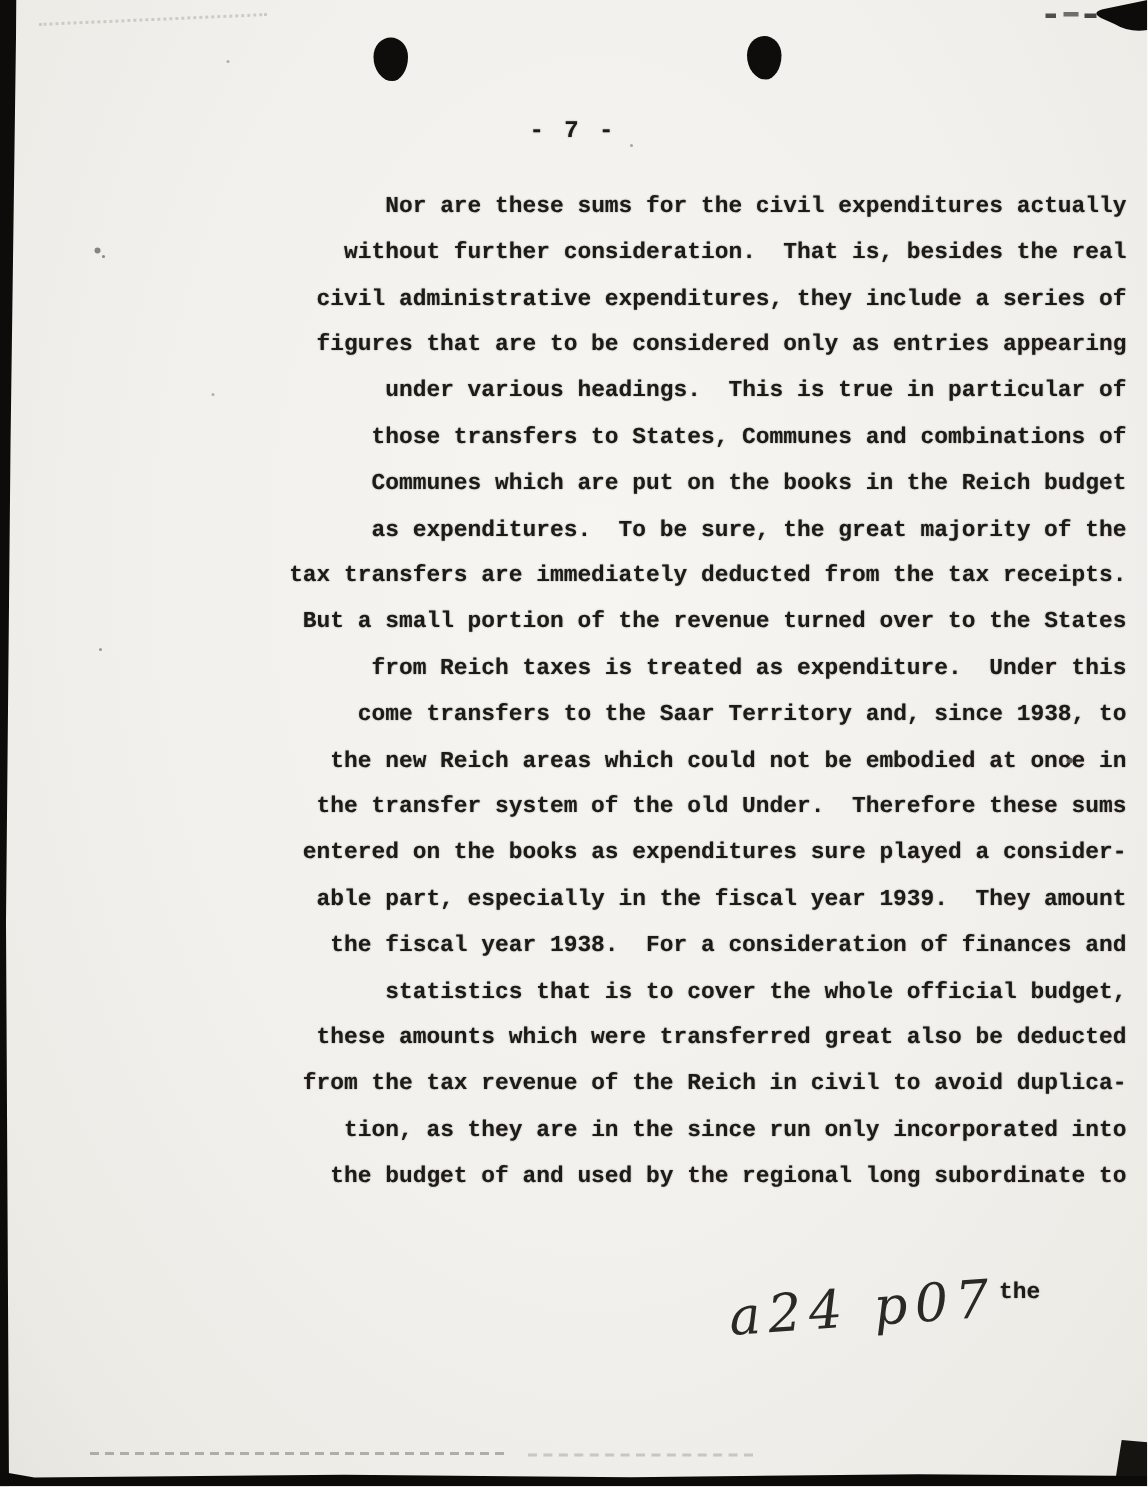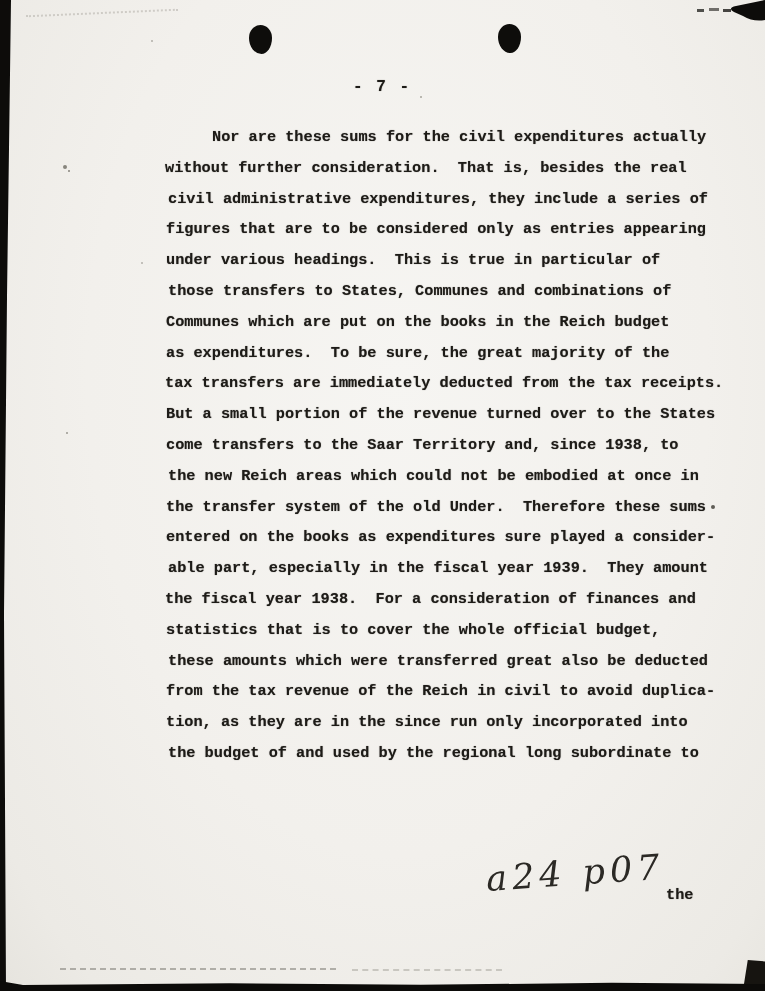--- a/index.html
+++ b/index.html
@@ -52,35 +52,35 @@
       141px 262px 0 0 #b3b1aa;
   }
   .hole-punch{
     position:absolute;width:23px;height:29px;background:#0e0d0b;
     border-radius:50% 50% 46% 54% / 44% 44% 56% 56%;
   }
   .hole-punch.left{left:249px;top:25px;}
   .hole-punch.right{left:498px;top:24px;}
 
   
-  .ink{color:#1d1b17;font-weight:bold;text-shadow:0 0 1px rgba(25,22,18,.55);}
+  .ink{color:#1d1b17;font-weight:bold;text-shadow:0 0 1px rgba(25,22,18,.55);text-align:right;}
   .page-number{
     position:absolute;left:382px;top:78px;width:80px;margin-left:-40px;
     text-align:center;font-size:16px;letter-spacing:2px;white-space:pre;
   }
   .body-text{
     position:absolute;left:166px;top:122px;width:585px;
     font-size:15.25px;line-height:30.8px;
   }
   .body-text .line{white-space:pre;height:30.8px;}
   .body-text .line:first-child{text-indent:46px;}
   .body-text .line:nth-child(3n){margin-left:2px;}
   .body-text .line:nth-child(7n+2){margin-left:-1px;}
   .catchword{
-    position:absolute;left:666px;top:886px;font-size:15.25px;white-space:pre;
+    position:absolute;left:666px;top:852px;font-size:15.25px;white-space:pre;
   }
   .handwriting{
     position:absolute;left:486px;top:852px;width:200px;
     font-family:"DejaVu Serif","Liberation Serif",serif;
     font-style:italic;font-weight:normal;
     font-size:35px;color:#2b2925;letter-spacing:5px;
     transform:rotate(-4deg);white-space:pre;
   }
 </style>
 </head>
@@ -113,20 +113,21 @@
       <div class="line">Nor are these sums for the civil expenditures actually</div>
       <div class="line">without further consideration.  That is, besides the real</div>
       <div class="line">civil administrative expenditures, they include a series of</div>
       <div class="line">figures that are to be considered only as entries appearing</div>
       <div class="line">under various headings.  This is true in particular of</div>
       <div class="line">those transfers to States, Communes and combinations of</div>
       <div class="line">Communes which are put on the books in the Reich budget</div>
       <div class="line">as expenditures.  To be sure, the great majority of the</div>
       <div class="line">tax transfers are immediately deducted from the tax receipts.</div>
       <div class="line">But a small portion of the revenue turned over to the States</div>
+      <div class="line">from Reich taxes is treated as expenditure.  Under this</div>
       <div class="line">come transfers to the Saar Territory and, since 1938, to</div>
       <div class="line">the new Reich areas which could not be embodied at once in</div>
       <div class="line">the transfer system of the old Under.  Therefore these sums</div>
       <div class="line">entered on the books as expenditures sure played a consider-</div>
       <div class="line">able part, especially in the fiscal year 1939.  They amount</div>
       <div class="line">the fiscal year 1938.  For a consideration of finances and</div>
       <div class="line">statistics that is to cover the whole official budget,</div>
       <div class="line">these amounts which were transferred great also be deducted</div>
       <div class="line">from the tax revenue of the Reich in civil to avoid duplica-</div>
       <div class="line">tion, as they are in the since run only incorporated into</div>

